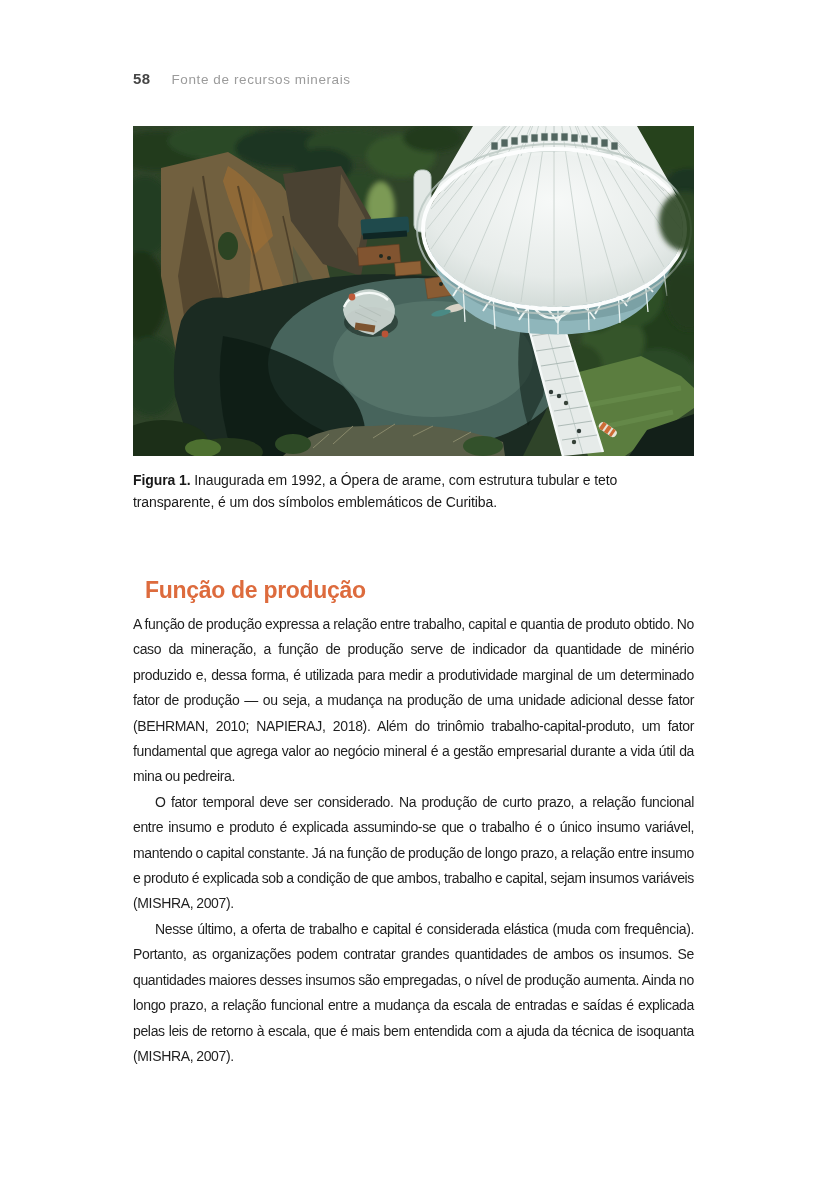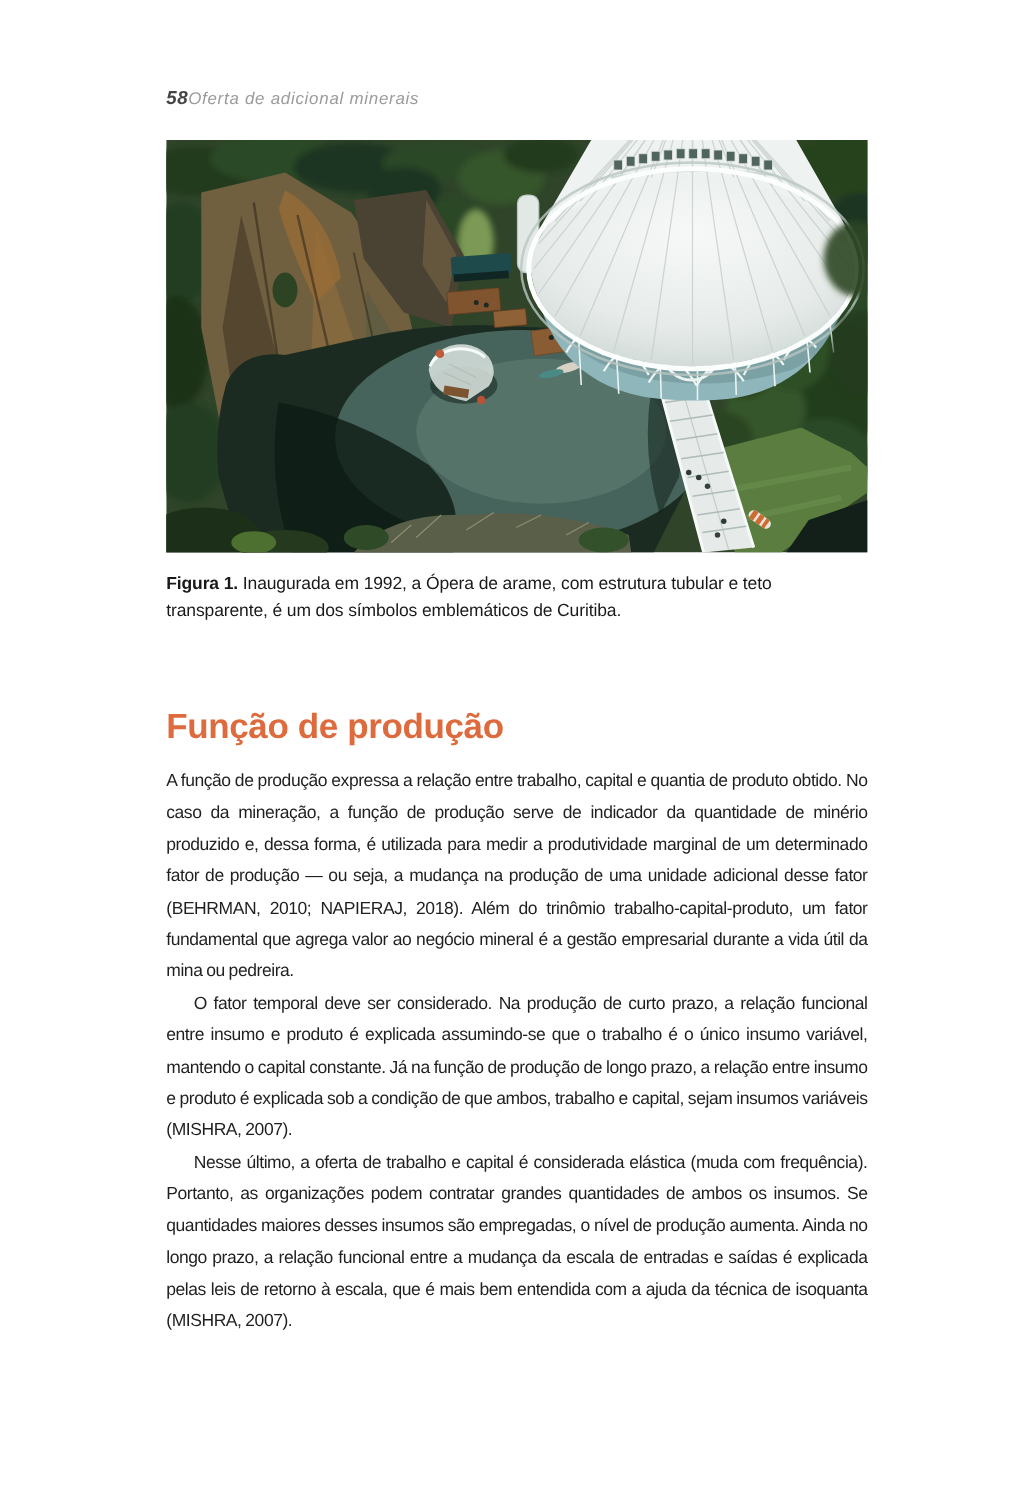--- a/index.html
+++ b/index.html
@@ -1,47 +1,47 @@
 <!DOCTYPE html>
 <html lang="pt"><head>
 <meta charset="utf-8">
 <style>
   html,body{margin:0;padding:0;background:#ffffff;}
   .page{
     position:relative;width:827px;height:1200px;background:#ffffff;overflow:hidden;
     font-family:"Liberation Sans","DejaVu Sans",sans-serif;color:#1f1f1f;
   }
   
-  .runhead{position:absolute;left:133px;top:70px;display:flex;align-items:baseline;font-style:italic;}
+  .runhead{position:absolute;left:133px;top:70px;display:flex;align-items:baseline;gap:21px;}
   .pagenum{font-size:15px;font-weight:700;color:#454545;letter-spacing:.4px;}
   .runtitle{font-size:13.5px;color:#9b9b9b;letter-spacing:.6px;}
   
-  figure.photo{position:absolute;left:133px;top:112px;width:561px;margin:0;}
+  figure.photo{position:absolute;left:133px;top:126px;width:561px;margin:0;}
   figure.photo svg{display:block;}
   figcaption{margin-top:13px;font-size:14px;line-height:22px;color:#191919;letter-spacing:-.1px;}
   figcaption p{margin:0;}
   figcaption .b{font-weight:700;}
   figcaption em{font-style:italic;}
   
-  h1.section{position:absolute;left:133px;top:565px;margin:0;font-size:28px;font-weight:700;
+  h1.section{position:absolute;left:133px;top:565px;margin:12px;font-size:23px;font-weight:700;
     letter-spacing:-.3px;color:#dd6b3d;}
   
   .bodytext{position:absolute;left:133px;top:612px;width:561px;font-size:14px;
     line-height:25.4px;text-align:justify;letter-spacing:-.35px;word-spacing:-.5px;color:#1f1f1f;}
   .bodytext p{margin:0;}
   .bodytext p.indent{text-indent:22px;}
 </style>
 </head>
 <body>
 
 <div class="page">
 
   <div class="runhead">
     <span class="pagenum">58</span>
-    <span class="runtitle">Oferta de adicional minerais</span>
+    <span class="runtitle">Fonte de recursos minerais</span>
   </div>
 
   <figure class="photo">
     <svg viewBox="0 0 561 330" width="561" height="330" role="img">
       <title>Vista aérea da Ópera de Arame de Curitiba: estrutura circular de aço com teto transparente junto a um lago escuro cercado por paredão rochoso e mata, com passarela branca, decks de madeira e palco flutuante com boias laranja.</title>
       <defs>
         <radialGradient id="roofg" cx="0.5" cy="0.32" r="0.75">
           <stop offset="0" stop-color="#f7f9f8"></stop>
           <stop offset="0.65" stop-color="#e6ebe9"></stop>
           <stop offset="1" stop-color="#ccd6d2"></stop>

